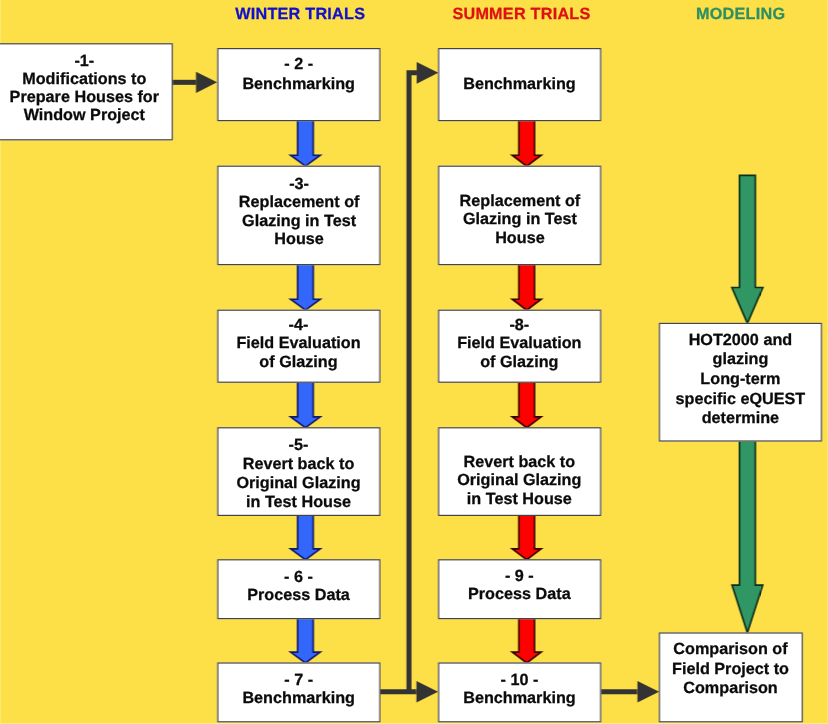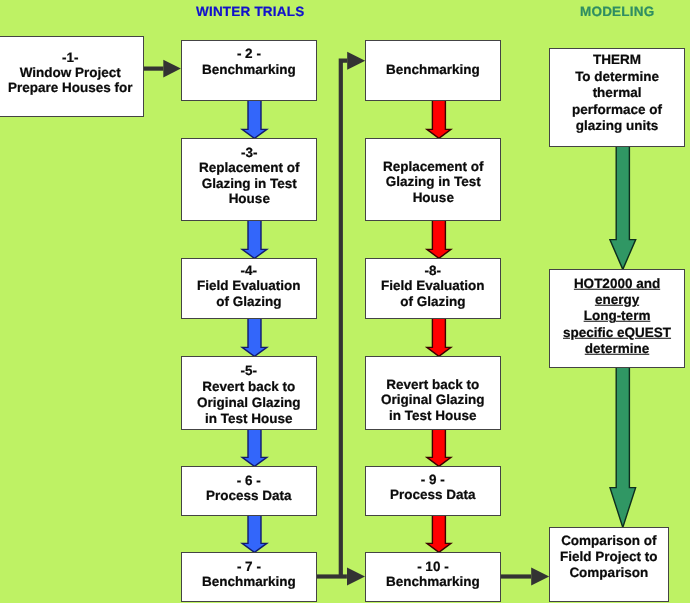--- a/index.html
+++ b/index.html
@@ -1,20 +1,20 @@
 <!DOCTYPE html>
 <html><head>
 <meta charset="utf-8">
 <title>Window Project Field Trials &amp; Modeling Flowchart</title>
 <style>
   html,body{margin:0;padding:0;background:#ffffff;}
   body{width:690px;height:603px;overflow:hidden;
        font-family:"Liberation Sans",sans-serif;
        -webkit-font-smoothing:antialiased;text-rendering:geometricPrecision;}
-  #stage{position:relative;width:690px;height:603px;background:#bef264;will-change:transform;}
+  #stage{position:relative;width:690px;height:603px;background:#fde047;will-change:transform;}
   svg.lay{position:absolute;left:0;top:0;width:690px;height:603px;overflow:visible;}
   .hdr{position:absolute;font-weight:bold;font-size:13.5px;letter-spacing:0.2px;white-space:nowrap;-webkit-text-stroke:0.22px currentColor;will-change:transform;}
   .box{position:absolute;box-sizing:border-box;border:1.2px solid #444444;background:#ffffff;
        display:flex;align-items:center;justify-content:center;text-align:center;}
   .box .txt{font-weight:bold;font-size:13.5px;line-height:15.5px;color:#0b0b0b;white-space:nowrap;-webkit-text-stroke:0.22px #0b0b0b;will-change:transform;}
   .box .ln{white-space:nowrap;}
   .blkarrow{stroke-width:1.4;stroke-linejoin:miter;}
   .conn-line{fill:none;stroke-width:4.2;stroke-linecap:butt;stroke-linejoin:miter;}
   .conn-head{stroke:none;}
 </style>
@@ -40,27 +40,29 @@
     <path class="conn-head" d="M 163.3 77.39999999999999 L 180.9 68.6 L 163.3 59.8 Z" fill="#333333"></path>
     <polyline class="conn-line" points="316.3,576.5 346.9,576.5" stroke="#333333"></polyline>
     <path class="conn-head" d="M 347 585.5 L 365 576.5 L 347 567.5 Z" fill="#333333"></path>
     <polyline class="conn-line" points="500.4,576.5 531,576.5" stroke="#333333"></polyline>
     <path class="conn-head" d="M 531.2 585.5 L 549.2 576.5 L 531.2 567.5 Z" fill="#333333"></path>
     <polyline class="conn-line" points="340.8,576.5 340.8,60.7 347.3,60.7" stroke="#333333"></polyline>
     <path class="conn-head" d="M 347.2 69.7 L 365.2 60.7 L 347.2 51.7 Z" fill="#333333"></path>
   </svg>
 
   <div class="hdr" style="left: 195.8px; top: 4.2px; color: rgb(17, 17, 204);">WINTER TRIALS</div>
+  <div class="hdr" style="left: 377.3px; top: 4.2px; color: rgb(221, 17, 17);">SUMMER TRIALS</div>
   <div class="hdr" style="left: 580.2px; top: 4.2px; color: rgb(47, 142, 98); text-align: right;">MODELING</div>
 
   <div class="box" style="left: -2px; top: 36.2px; width: 145.5px; height: 80.8px;">
     <div class="txt" style="transform: translateY(-3.65px); line-height: 15px;">
       <div class="ln">-1-</div>
+      <div class="ln">Modifications to</div>
+      <div class="ln">Prepare Houses for</div>
       <div class="ln">Window Project</div>
-      <div class="ln">Prepare Houses for</div>
     </div>
   </div>
   <div class="box" style="left: 180.9px; top: 40.2px; width: 135.9px; height: 60.8px;">
     <div class="txt" style="transform: translateY(-9.1px); line-height: 15.6px;">
       <div class="ln">- 2 -</div>
       <div class="ln">Benchmarking</div>
     </div>
   </div>
   <div class="box" style="left: 180.9px; top: 138.2px; width: 135.9px; height: 82.8px;">
     <div class="txt" style="transform: translateY(-3.7px); line-height: 15.4px;">
@@ -128,33 +130,24 @@
       <div class="ln">- 9 -</div>
       <div class="ln">Process Data</div>
     </div>
   </div>
   <div class="box" style="left: 365.2px; top: 552.2px; width: 135.4px; height: 49.8px;">
     <div class="txt" style="transform: translateY(-3.5px); line-height: 15.4px;">
       <div class="ln">- 10 -</div>
       <div class="ln">Benchmarking</div>
     </div>
   </div>
-  <div class="box" style="left: 549px; top: 48.2px; width: 136px; height: 98.8px;">
-    <div class="txt" style="transform: translateY(-4.1px); line-height: 16.5px;">
-      <div class="ln">THERM</div>
-      <div class="ln">To determine</div>
-      <div class="ln">thermal</div>
-      <div class="ln">performace of</div>
-      <div class="ln">glazing units</div>
-    </div>
-  </div>
   <div class="box" style="left: 549px; top: 269.2px; width: 136px; height: 98.8px;">
-    <div class="txt" style="transform: translateY(-2.25px); line-height: 16.2px; text-decoration: underline;">
+    <div class="txt" style="transform: translateY(-2.25px); line-height: 16.2px;">
       <div class="ln">HOT2000 and</div>
-      <div class="ln">energy</div>
+      <div class="ln">glazing</div>
       <div class="ln">Long-term</div>
       <div class="ln">specific eQUEST</div>
       <div class="ln">determine</div>
     </div>
   </div>
   <div class="box" style="left: 549px; top: 527.2px; width: 120px; height: 74.8px;">
     <div class="txt" style="transform: translateY(-6.6px); line-height: 16.2px;">
       <div class="ln">Comparison of</div>
       <div class="ln">Field Project to</div>
       <div class="ln">Comparison</div>

